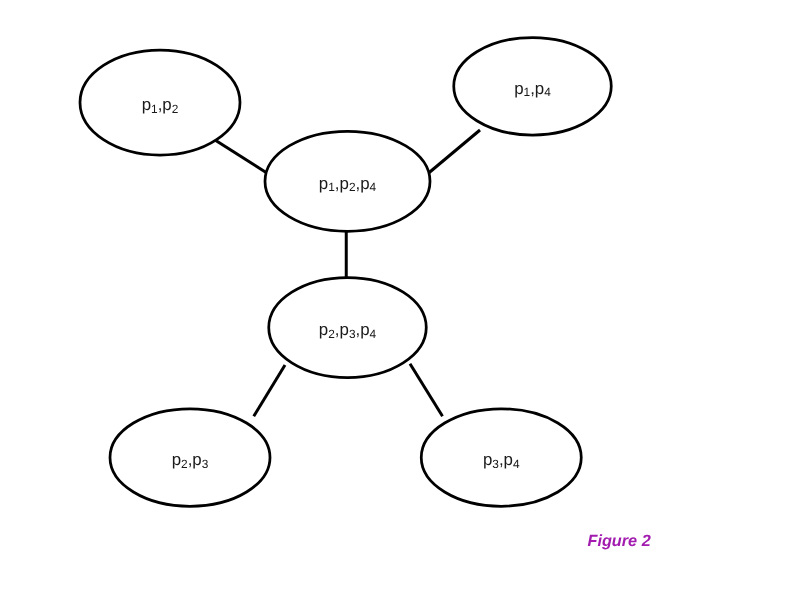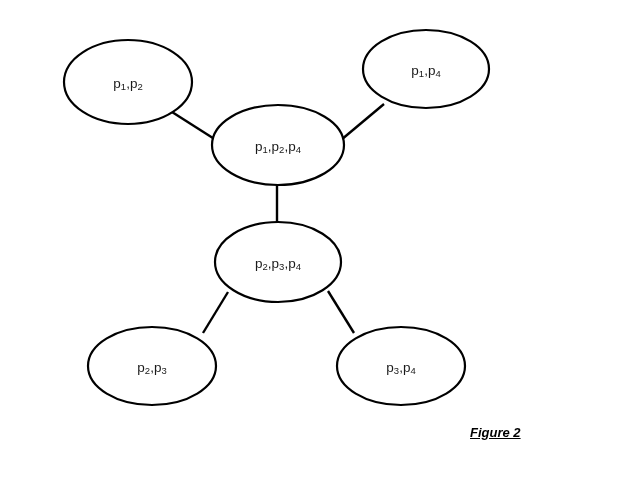--- a/index.html
+++ b/index.html
@@ -47,23 +47,22 @@
     font-size: 9.5px;
   }
   .figure-caption {
     position: absolute;
     left: 470px;
     top: 425px;
     font-family: "Liberation Sans", sans-serif;
     font-size: 13px;
     font-weight: bold;
     font-style: italic;
-    color: #000000;
+    color: #a21caf;
     white-space: nowrap;
-    text-decoration: underline;
   }
 </style>
 </head>
 <body>
 
 <div id="diagram-canvas" style="background: rgb(255, 255, 255);">
 
   <svg class="diagram-svg" viewBox="0 0 640 480">
     <g>
       <line class="edge-line" x1="172" y1="112" x2="216" y2="140"></line>

